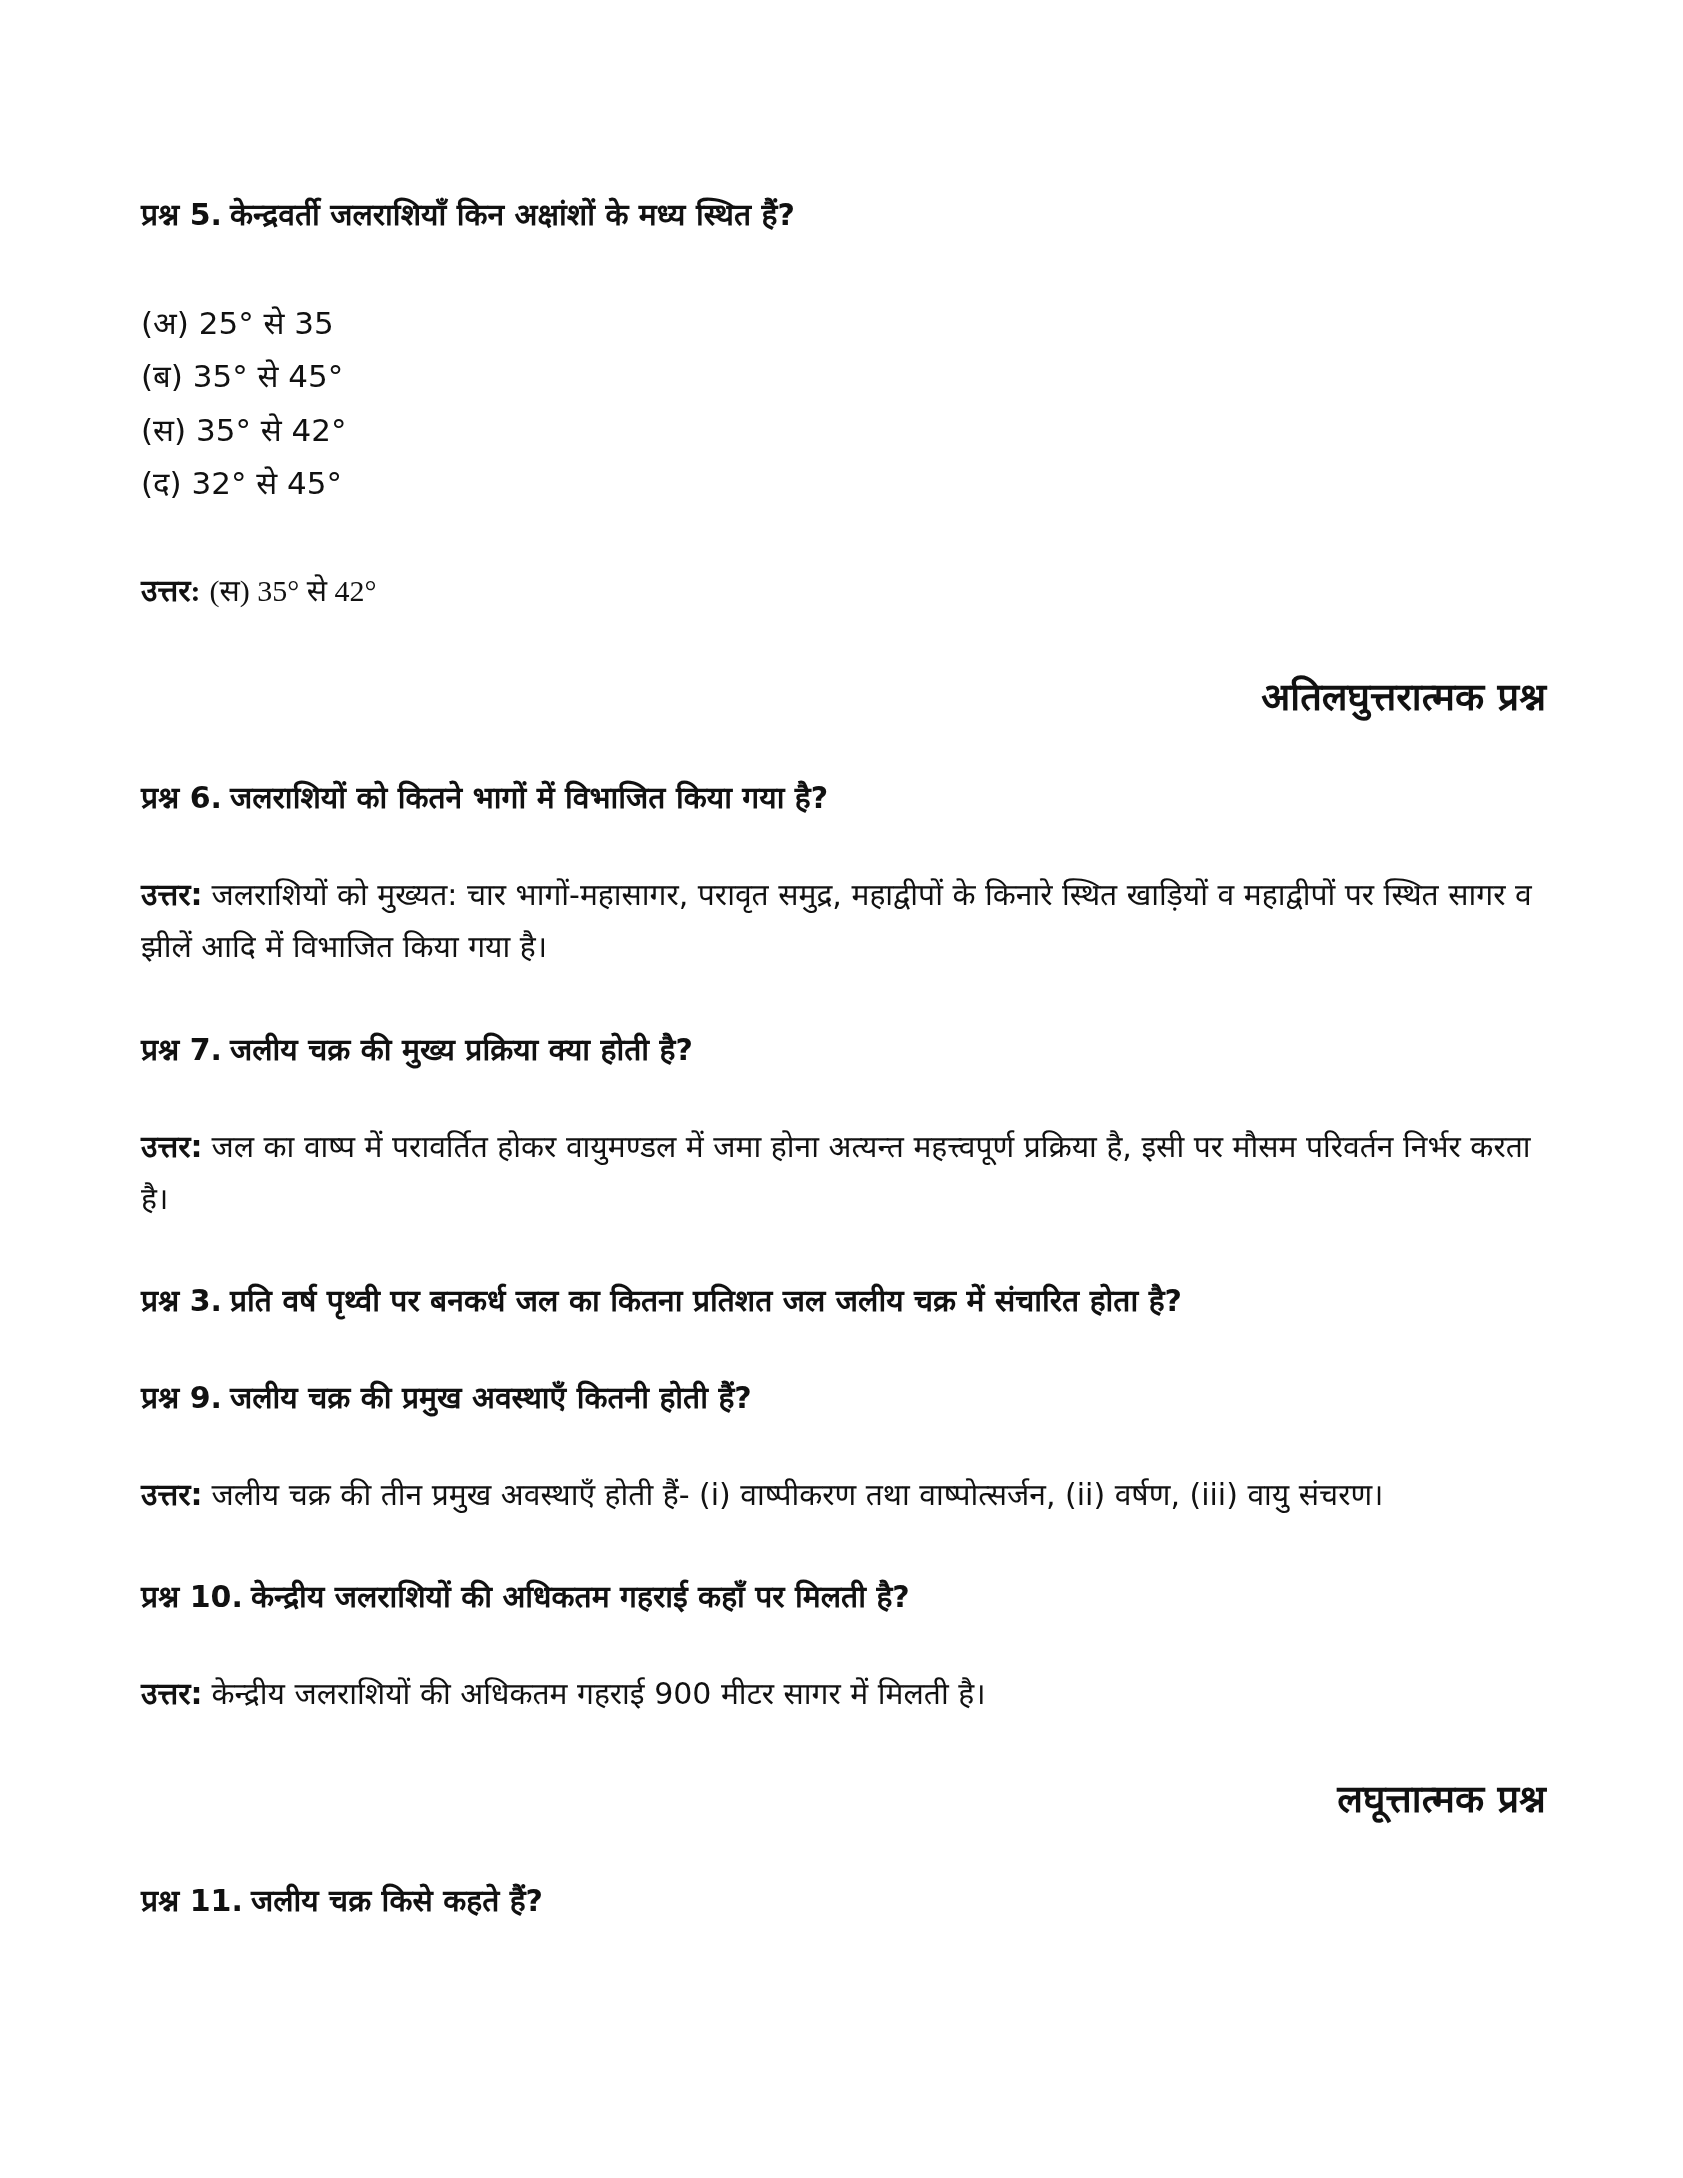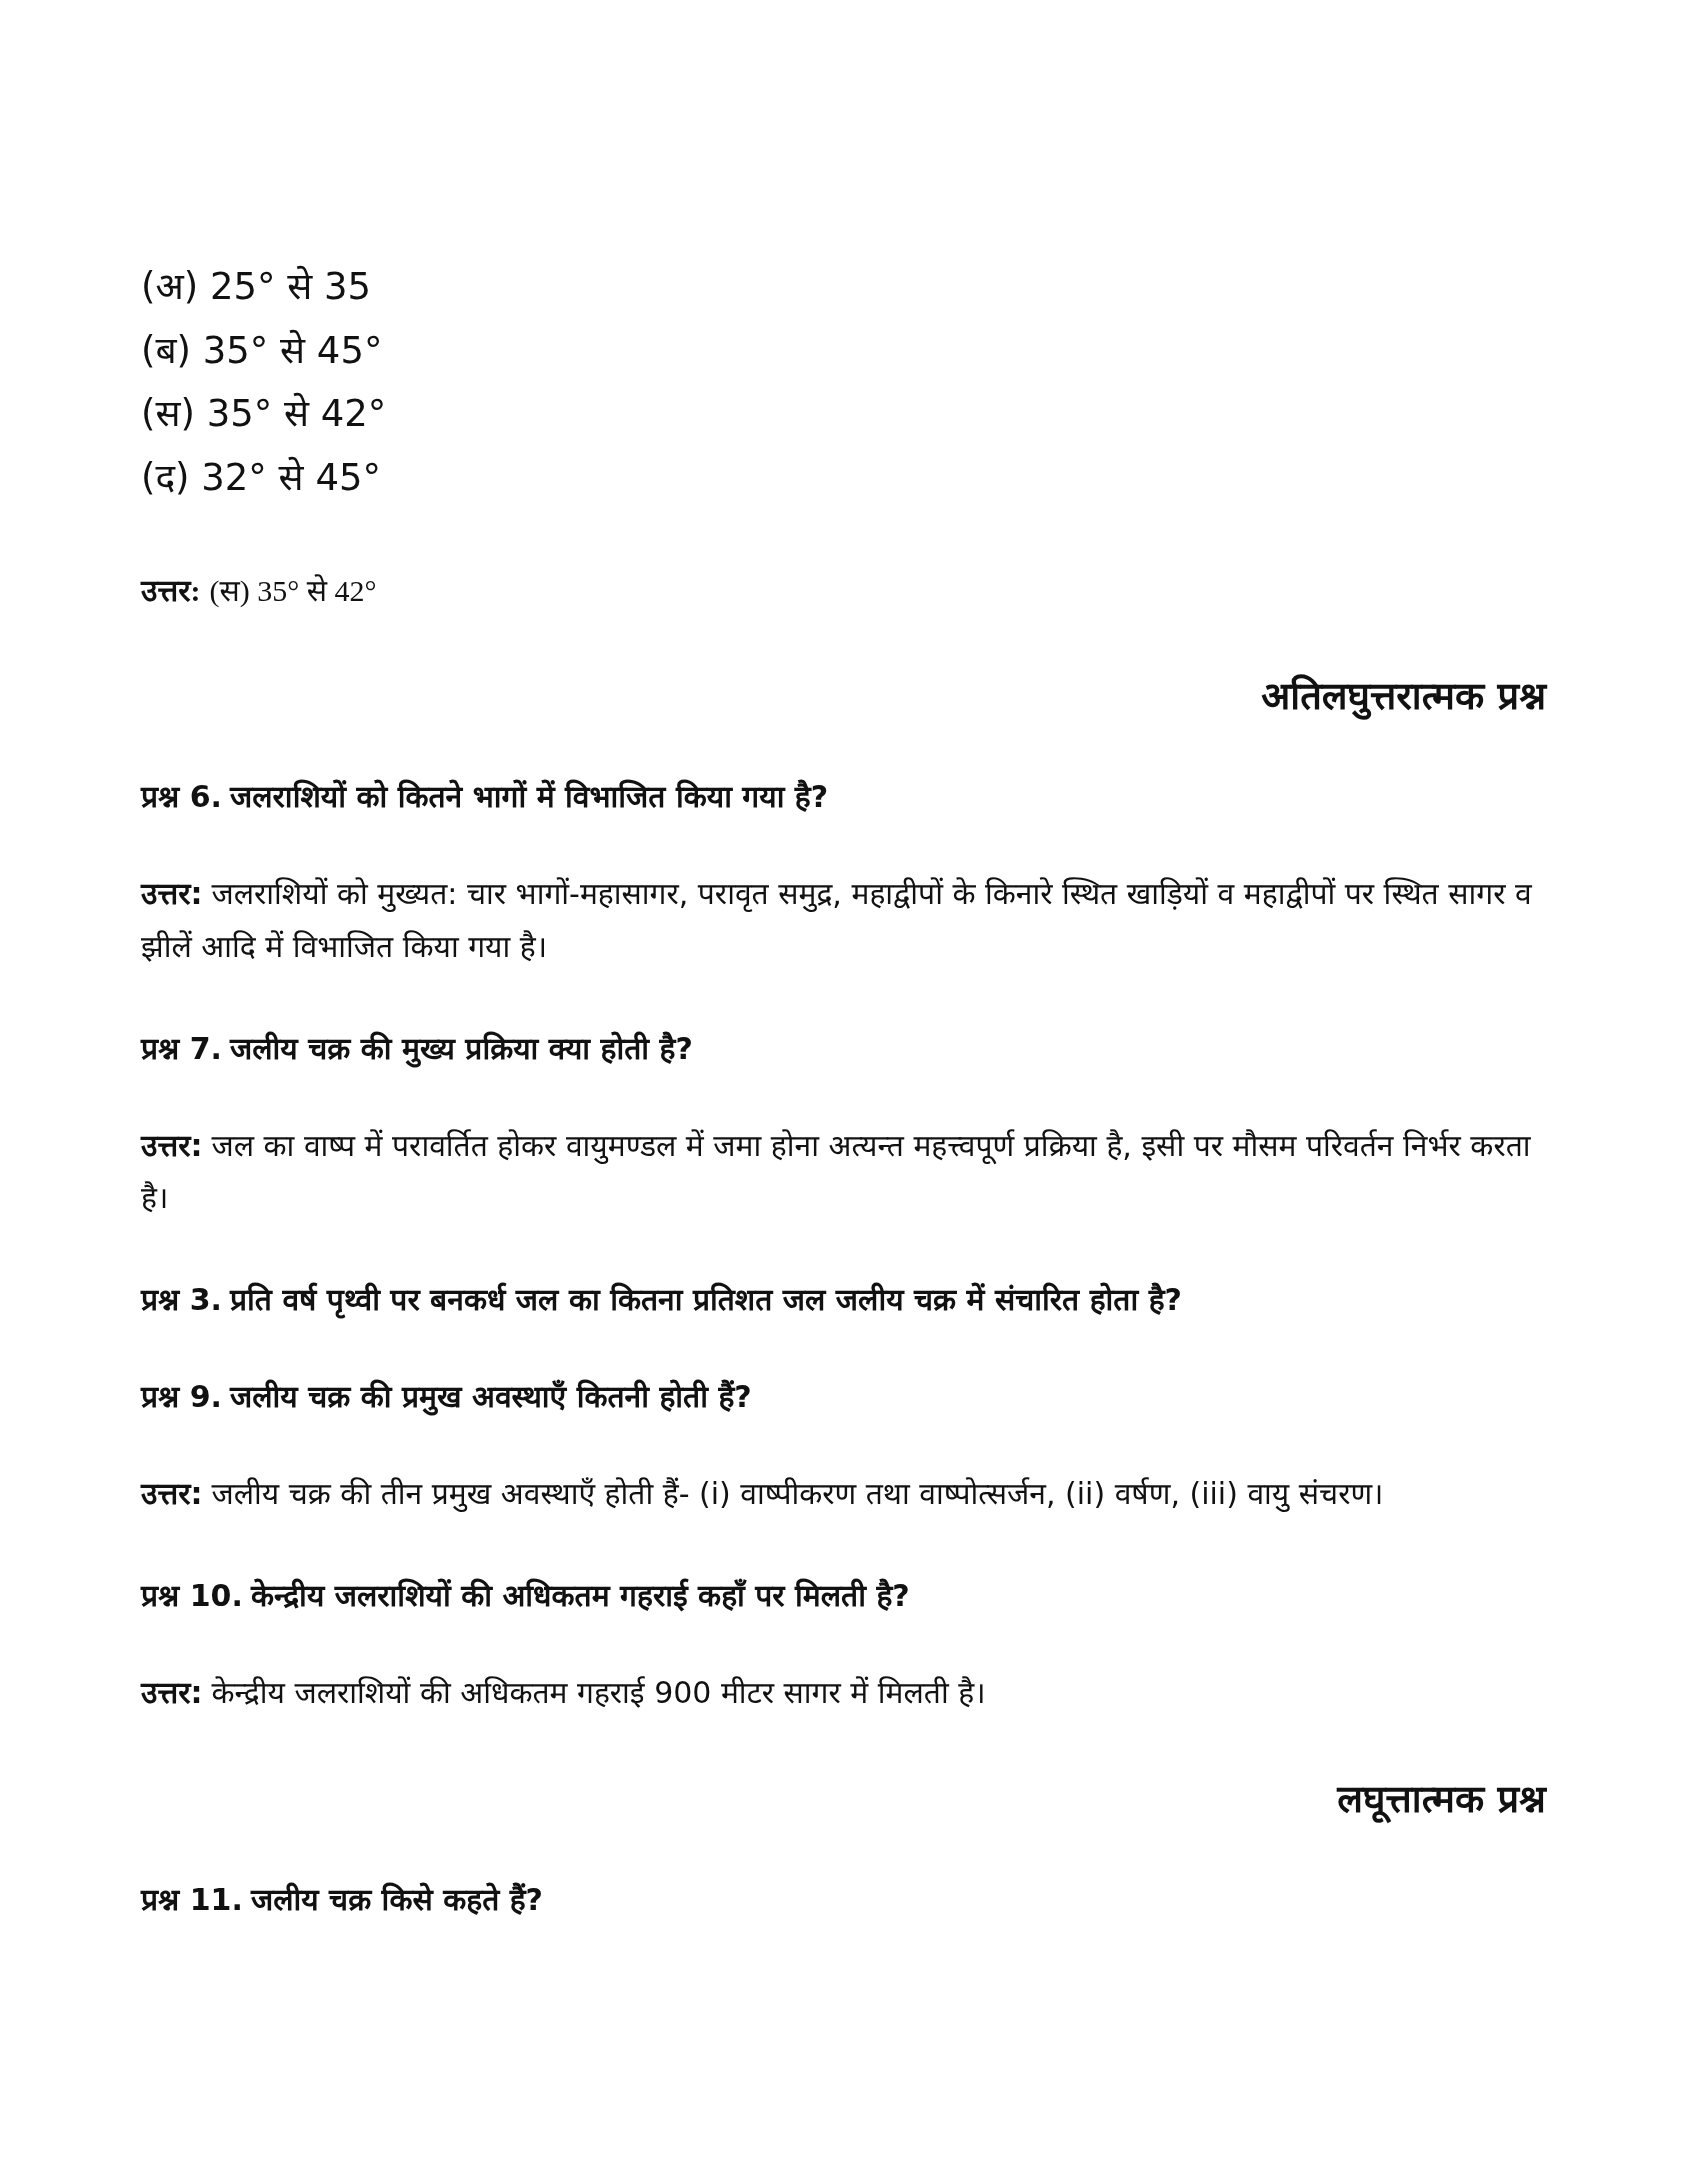--- a/index.html
+++ b/index.html
@@ -21,21 +21,21 @@
   }
   .question-line {
     font-size: 30px;
     font-weight: 700;
     line-height: 1.4;
     margin: 0 0 0 0;
   }
   .q-label { margin-right: 8px; }
   .options-block {
     margin-top: 61px;
-    font-size: 37px;
+    font-size: 31px;
     font-weight: 400;
     line-height: 1.72;
   }
   .option-line { white-space: pre; }
   .answer-line {
     margin-top: 55px;
     font-size: 30px;
     font-weight: 400;
     line-height: 1.75;
     font-family: Liberation Serif, serif;
@@ -63,20 +63,23 @@
     font-weight: 400;
     line-height: 1.74;
     max-width: 1406px;
   }
 </style>
 </head>
 <body>
 
 <div class="page">
 
+  <p class="question-line">
+    <span class="q-label">प्रश्न 5.</span><span>केन्द्रवर्ती जलराशियाँ किन अक्षांशों के मध्य स्थित हैं?</span>
+  </p>
 
   <div class="options-block">
     <div class="option-line">(अ) 25° से 35</div>
     <div class="option-line">(ब) 35° से 45°</div>
     <div class="option-line">(स) 35° से 42°</div>
     <div class="option-line">(द) 32° से 45°</div>
   </div>
 
   <p class="answer-line">
     <span class="a-label">उत्तर:</span><span>(स) 35° से 42°</span>

